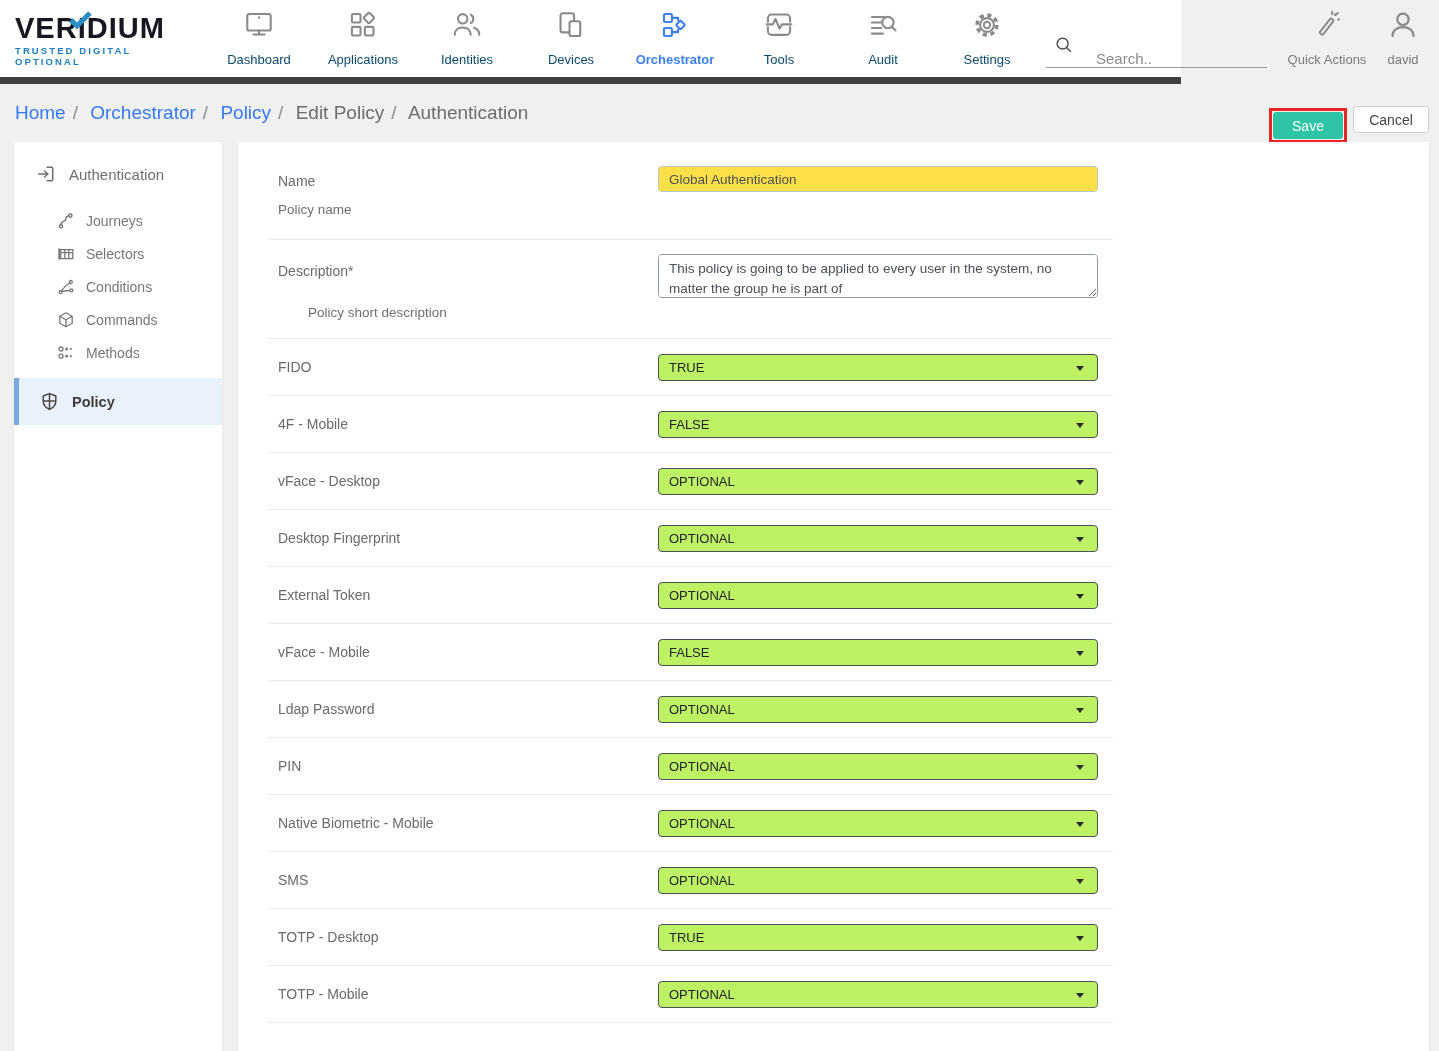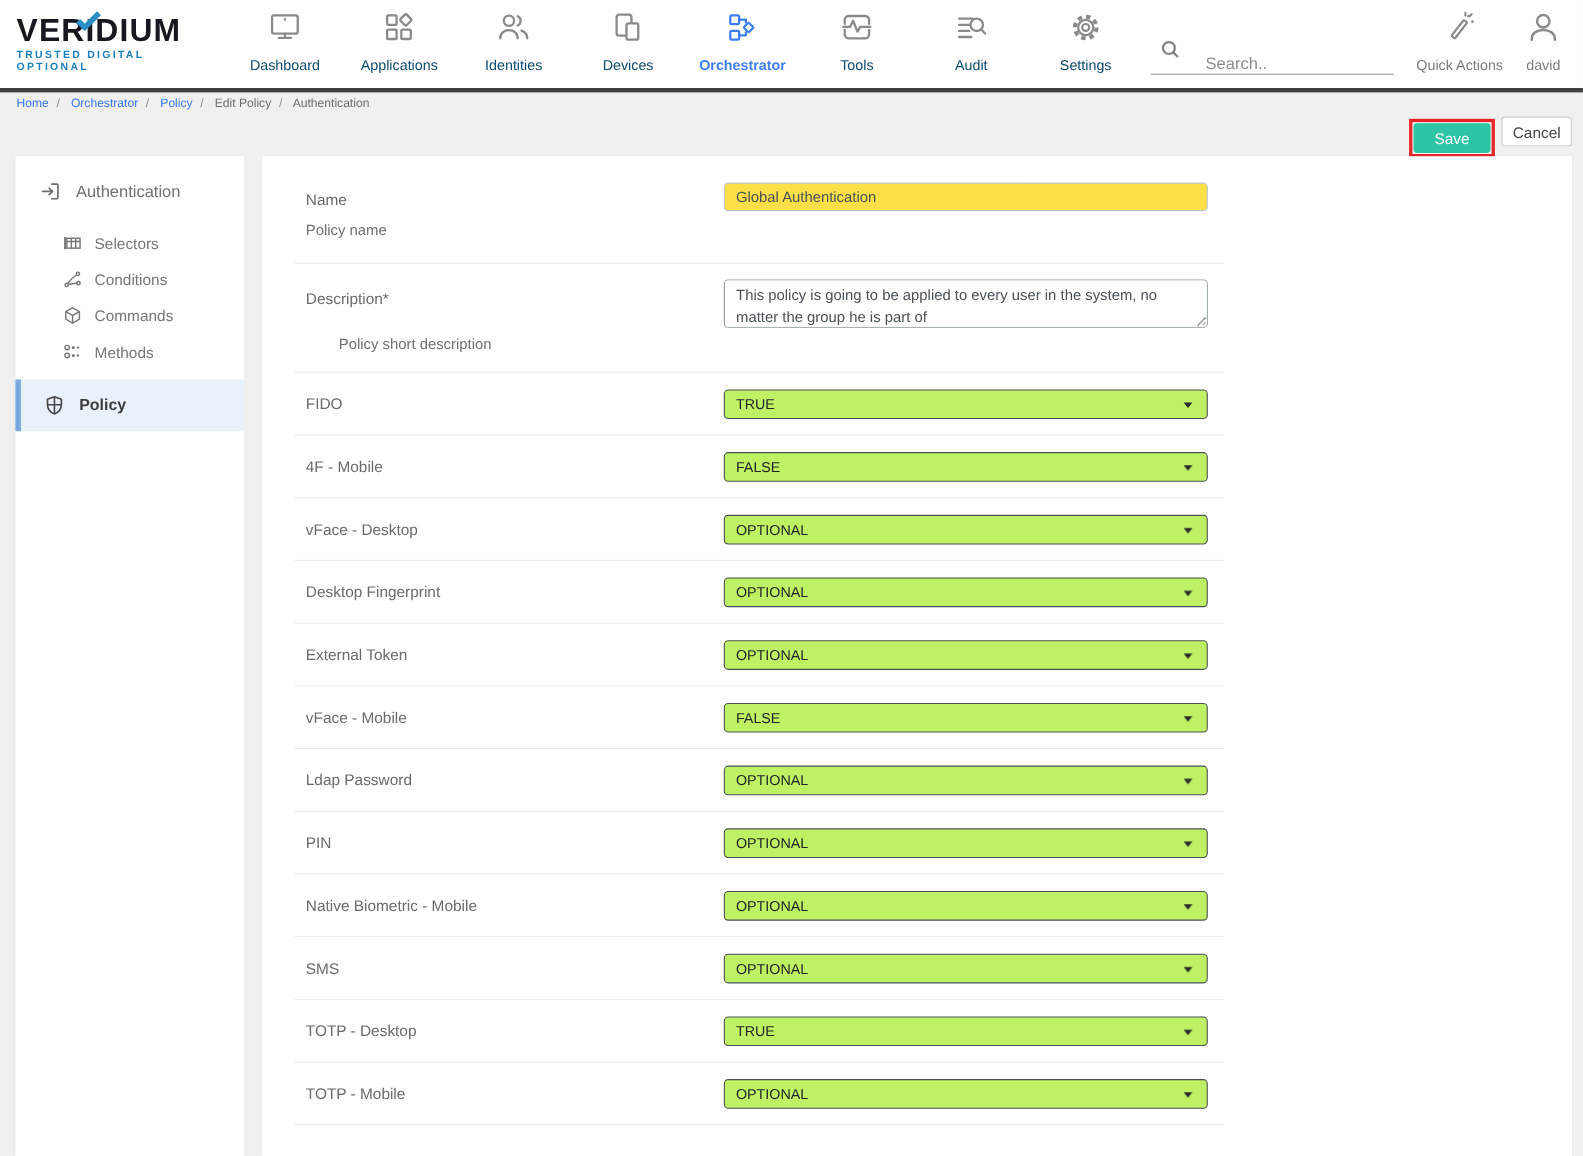--- a/index.html
+++ b/index.html
@@ -3,22 +3,22 @@
 <meta charset="utf-8">
 <style>
   * { margin:0; padding:0; box-sizing:border-box; }
   html,body { width:1439px; height:1051px; }
   body {
     font-family:"Liberation Sans","DejaVu Sans",sans-serif;
     background:#f0f0f1; position:relative; overflow:hidden; color:#333;
   }
 
   
-  .topbar { position:absolute; left:0; top:0; width:1439px; height:84px;
-    background:#fff; border-bottom:4px solid #404040; z-index:5; }
+  .topbar { position:absolute; left:0; top:0; width:1181px; height:84px;
+    background:#fff; border-bottom:7px solid #404040; z-index:5; }
   .logo { position:absolute; left:15px; top:14px; width:180px; cursor:pointer; }
   .logo-word { font-size:29px; font-weight:800; letter-spacing:1px; color:#17171f; position:relative; line-height:1; }
   .logo-check { position:absolute; left:53px; top:-10px; }
   .logo-tag { font-size:9.5px; font-weight:700; letter-spacing:2.1px; color:#1b7fc2; margin-top:2px; }
 
   .nav { position:absolute; left:207px; top:9px; display:flex; }
   .nav-item { width:104px; text-align:center; cursor:pointer; }
   .nav-item .nicon { display:block; height:34px; }
   .nav-item .nlabel { display:block; margin-top:9px; font-size:13px; color:#0c4a6e; }
   .nav-item.active .nlabel { color:#3d7ff0; font-weight:700; }
@@ -31,29 +31,29 @@
   .searchbox input::placeholder { color:#8d8d8d; }
 
   .top-action { position:absolute; top:9px; text-align:center; cursor:pointer; }
   .top-action .nicon { display:block; height:34px; }
   .top-action .nlabel { display:block; margin-top:9px; font-size:13px; color:#7b7b7b; }
   .qa { left:1285px; width:84px; }
   .usr { left:1377px; width:52px; }
 
   
   .crumb-row { position:absolute; left:0; top:84px; width:1439px; height:58px; }
-  .breadcrumb { position:absolute; left:15px; top:4px; font-size:11px; color:#6d6d6d; }
+  .breadcrumb { position:absolute; left:15px; top:18px; font-size:19px; color:#6d6d6d; }
   .breadcrumb a { color:#3579f6; text-decoration:none; cursor:pointer; }
   .breadcrumb .sep { color:#8d8d8d; margin:0 7px; }
 
   .actions { position:absolute; right:10px; top:12px; display:flex; align-items:center; gap:6px; }
   .save-wrap { border:3px solid #e8262a; padding:1px;margin-top:12px; }
   .btn { font-family:inherit; font-size:14px; height:27px; border-radius:3px; cursor:pointer; }
   .btn-save { width:70px; background:#2ec5a6; color:#fff; border:1px solid #2ec5a6; }
-  .btn-cancel { width:64px; background:#fff; color:#444; border:1px solid #cfcfcf; }
+  .btn-cancel { width:76px; background:#fff; color:#444; border:1px solid #cfcfcf; }
 
   
   .sidebar { position:absolute; left:14px; top:142px; width:208px; bottom:0;
     background:#fff; box-shadow:0 1px 3px rgba(0,0,0,.06); }
   .side-header { display:flex; align-items:center; gap:13px; padding:22px 10px 20px 22px;
     font-size:15px; color:#6f6f6f; cursor:pointer; }
   .side-item { display:flex; align-items:center; gap:11px; height:33px; padding-left:43px;
     font-size:14px; color:#767676; cursor:pointer; }
   .side-active { margin-top:9px; display:flex; align-items:center; gap:13px; height:47px;
     padding-left:21px; background:#e9f1fb; border-left:5px solid #7aa9e2;
@@ -246,20 +246,28 @@
 <div class="sidebar">
   <div class="side-header">
     <svg width="20" height="20" viewBox="0 0 18 18" fill="none" stroke="#6e6e6e" stroke-width="1.4" stroke-linecap="round" stroke-linejoin="round">
       <path d="M10 3h4.2a.8.8 0 0 1 .8.8v10.4a.8.8 0 0 1-.8.8H10"></path>
       <path d="M2.5 9h8"></path>
         <path d="M7.8 6.3L10.5 9l-2.7 2.7"></path>
     </svg>
     <span>Authentication</span>
   </div>
 
+  <div class="side-item">
+    <svg width="18" height="18" viewBox="0 0 18 18" fill="none" stroke="#777" stroke-width="1.4" stroke-linecap="round">
+      <circle cx="4" cy="14.3" r="1.6"></circle>
+        <circle cx="13.4" cy="3.6" r="1.6"></circle>
+      <path d="M4 12.6c0-4.3 5-2 5-6 0-1.7 1.4-2.6 2.9-2.9"></path>
+    </svg>
+    <span>Journeys</span>
+  </div>
 
   <div class="side-item">
     <svg width="18" height="18" viewBox="0 0 18 18" fill="none" stroke="#777" stroke-width="1.3">
       <path d="M2.2 3.4v11.2" stroke-width="1.8"></path>
       <rect x="3.8" y="4.6" width="12" height="9"></rect>
       <path d="M3.8 7.6h12M7.8 4.6v9M11.8 4.6v9"></path>
     </svg>
     <span>Selectors</span>
   </div>
 

